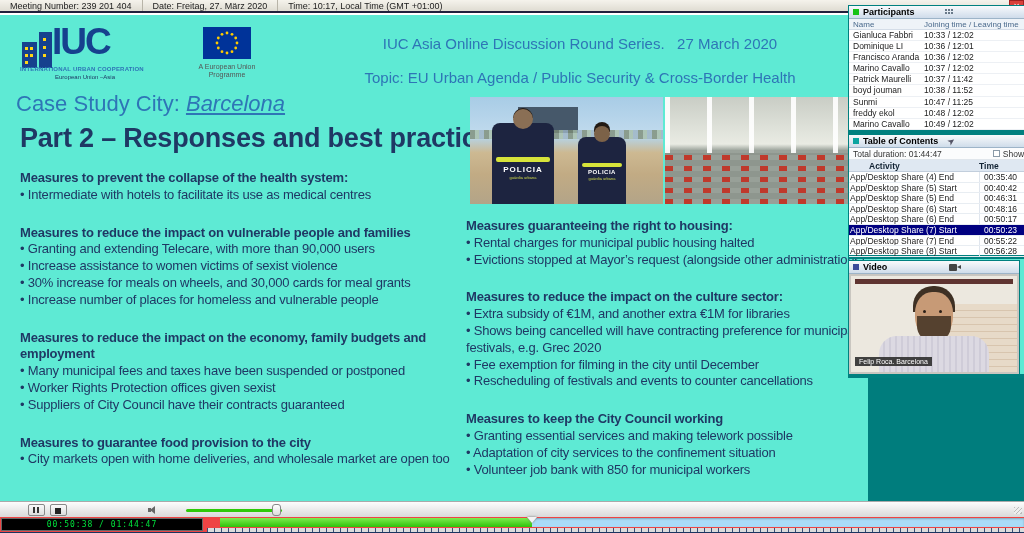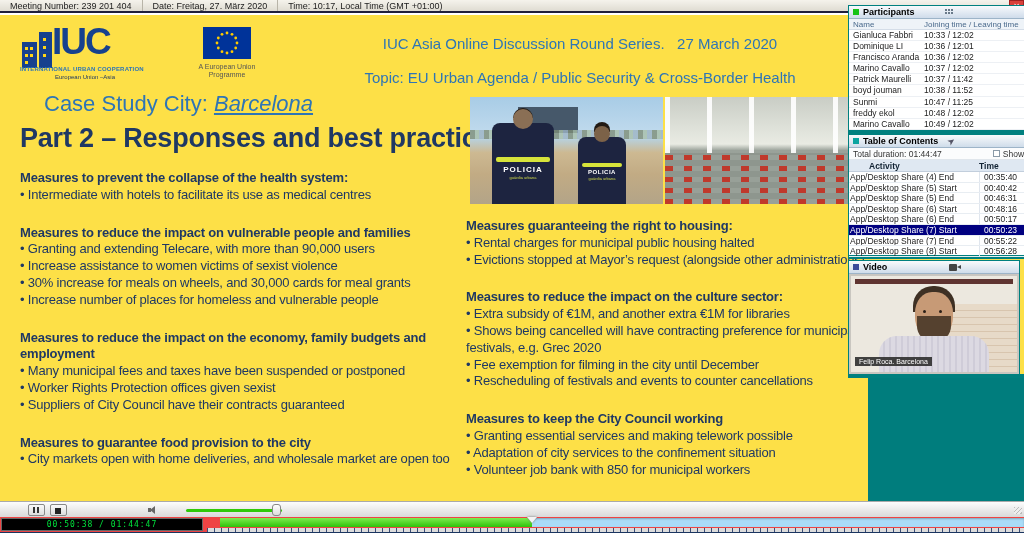--- a/index.html
+++ b/index.html
@@ -9,41 +9,41 @@
 
   
   .topbar { position:absolute; left:0; top:0; width:1024px; height:13px;
     background:linear-gradient(#f5f3ec,#dfdcd2); border-bottom:2px solid #20203c;
     display:flex; align-items:center; font-size:9px; color:#222; }
   .topbar .seg { padding:0 10px; border-right:1px solid #b8b4a8; height:100%; display:flex; align-items:center; white-space:nowrap; }
   .close-btn { position:absolute; right:0; top:0; width:15px; height:11px; background:#d8403a;
     color:#fff; font-size:8px; line-height:11px; text-align:center; border:1px solid #a02020; }
 
   
-  .slide { position:absolute; left:0; top:15px; width:1024px; height:486px; background:#fde047; overflow:hidden; }
+  .slide { position:absolute; left:0; top:15px; width:1024px; height:486px; background:#5eead4; overflow:hidden; }
 
   
   .iuc-logo { position:absolute; left:18px; top:10px; width:160px; height:60px; }
   .iuc-buildings { position:absolute; left:4px; top:7px; width:34px; height:34px; }
   .bld1 { position:absolute; left:0; top:10px; width:15px; height:26px; background:#16418e; }
   .bld2 { position:absolute; left:17px; top:0; width:13px; height:36px; background:#16418e; }
   .bld1 .w, .bld2 .w { position:absolute; width:3px; height:3px; background:#ffd617; }
   .iuc-word { position:absolute; left:34px; top:-4px; font-size:37px; font-weight:bold; color:#16418e; letter-spacing:-2px; }
   .iuc-line1 { position:absolute; left:2px; top:41px; width:156px; font-size:6px; font-weight:bold; color:#2e75b6; letter-spacing:.2px; }
   .iuc-line2 { position:absolute; left:2px; top:49px; width:156px; font-size:6px; color:#1f3864; text-align:center; width:130px; }
   
   .eu { position:absolute; left:192px; top:12px; width:70px; height:58px; text-align:center; }
   .eu-flag { width:48px; height:32px; background:#003399; margin:0 auto; position:relative; }
   .eu-cap { font-size:7px; color:#555; margin-top:4px; line-height:8px; }
 
   .slide-title { position:absolute; left:340px; top:16px; width:480px; text-align:center;
     color:#2e75b6; font-size:15px; line-height:26px; }
   .slide-title .row2 { font-size:15px;margin-top:8px; }
 
-  .case-study { position:absolute; left:44px; top:76px; font-size:22px; color:#2e75b6; }
+  .case-study { position:absolute; left:16px; top:76px; font-size:22px; color:#2e75b6; }
   .case-study .city { font-style:italic; text-decoration:underline; }
   .part-title { position:absolute; left:20px; top:108px; font-size:27px; font-weight:bold; color:#1f3864; letter-spacing:-0.2px; }
 
   .col { position:absolute; color:#1f3864; font-size:13px; line-height:16.8px; letter-spacing:-0.2px; }
   .col-left  { left:20px;  top:155px; width:455px; }
   .col-right { left:466px; top:203px; width:405px; }
   .sec { margin-bottom:21px; }
   .sec .hd { font-weight:bold; }
   .sec .li::before { content:"• "; }
 

